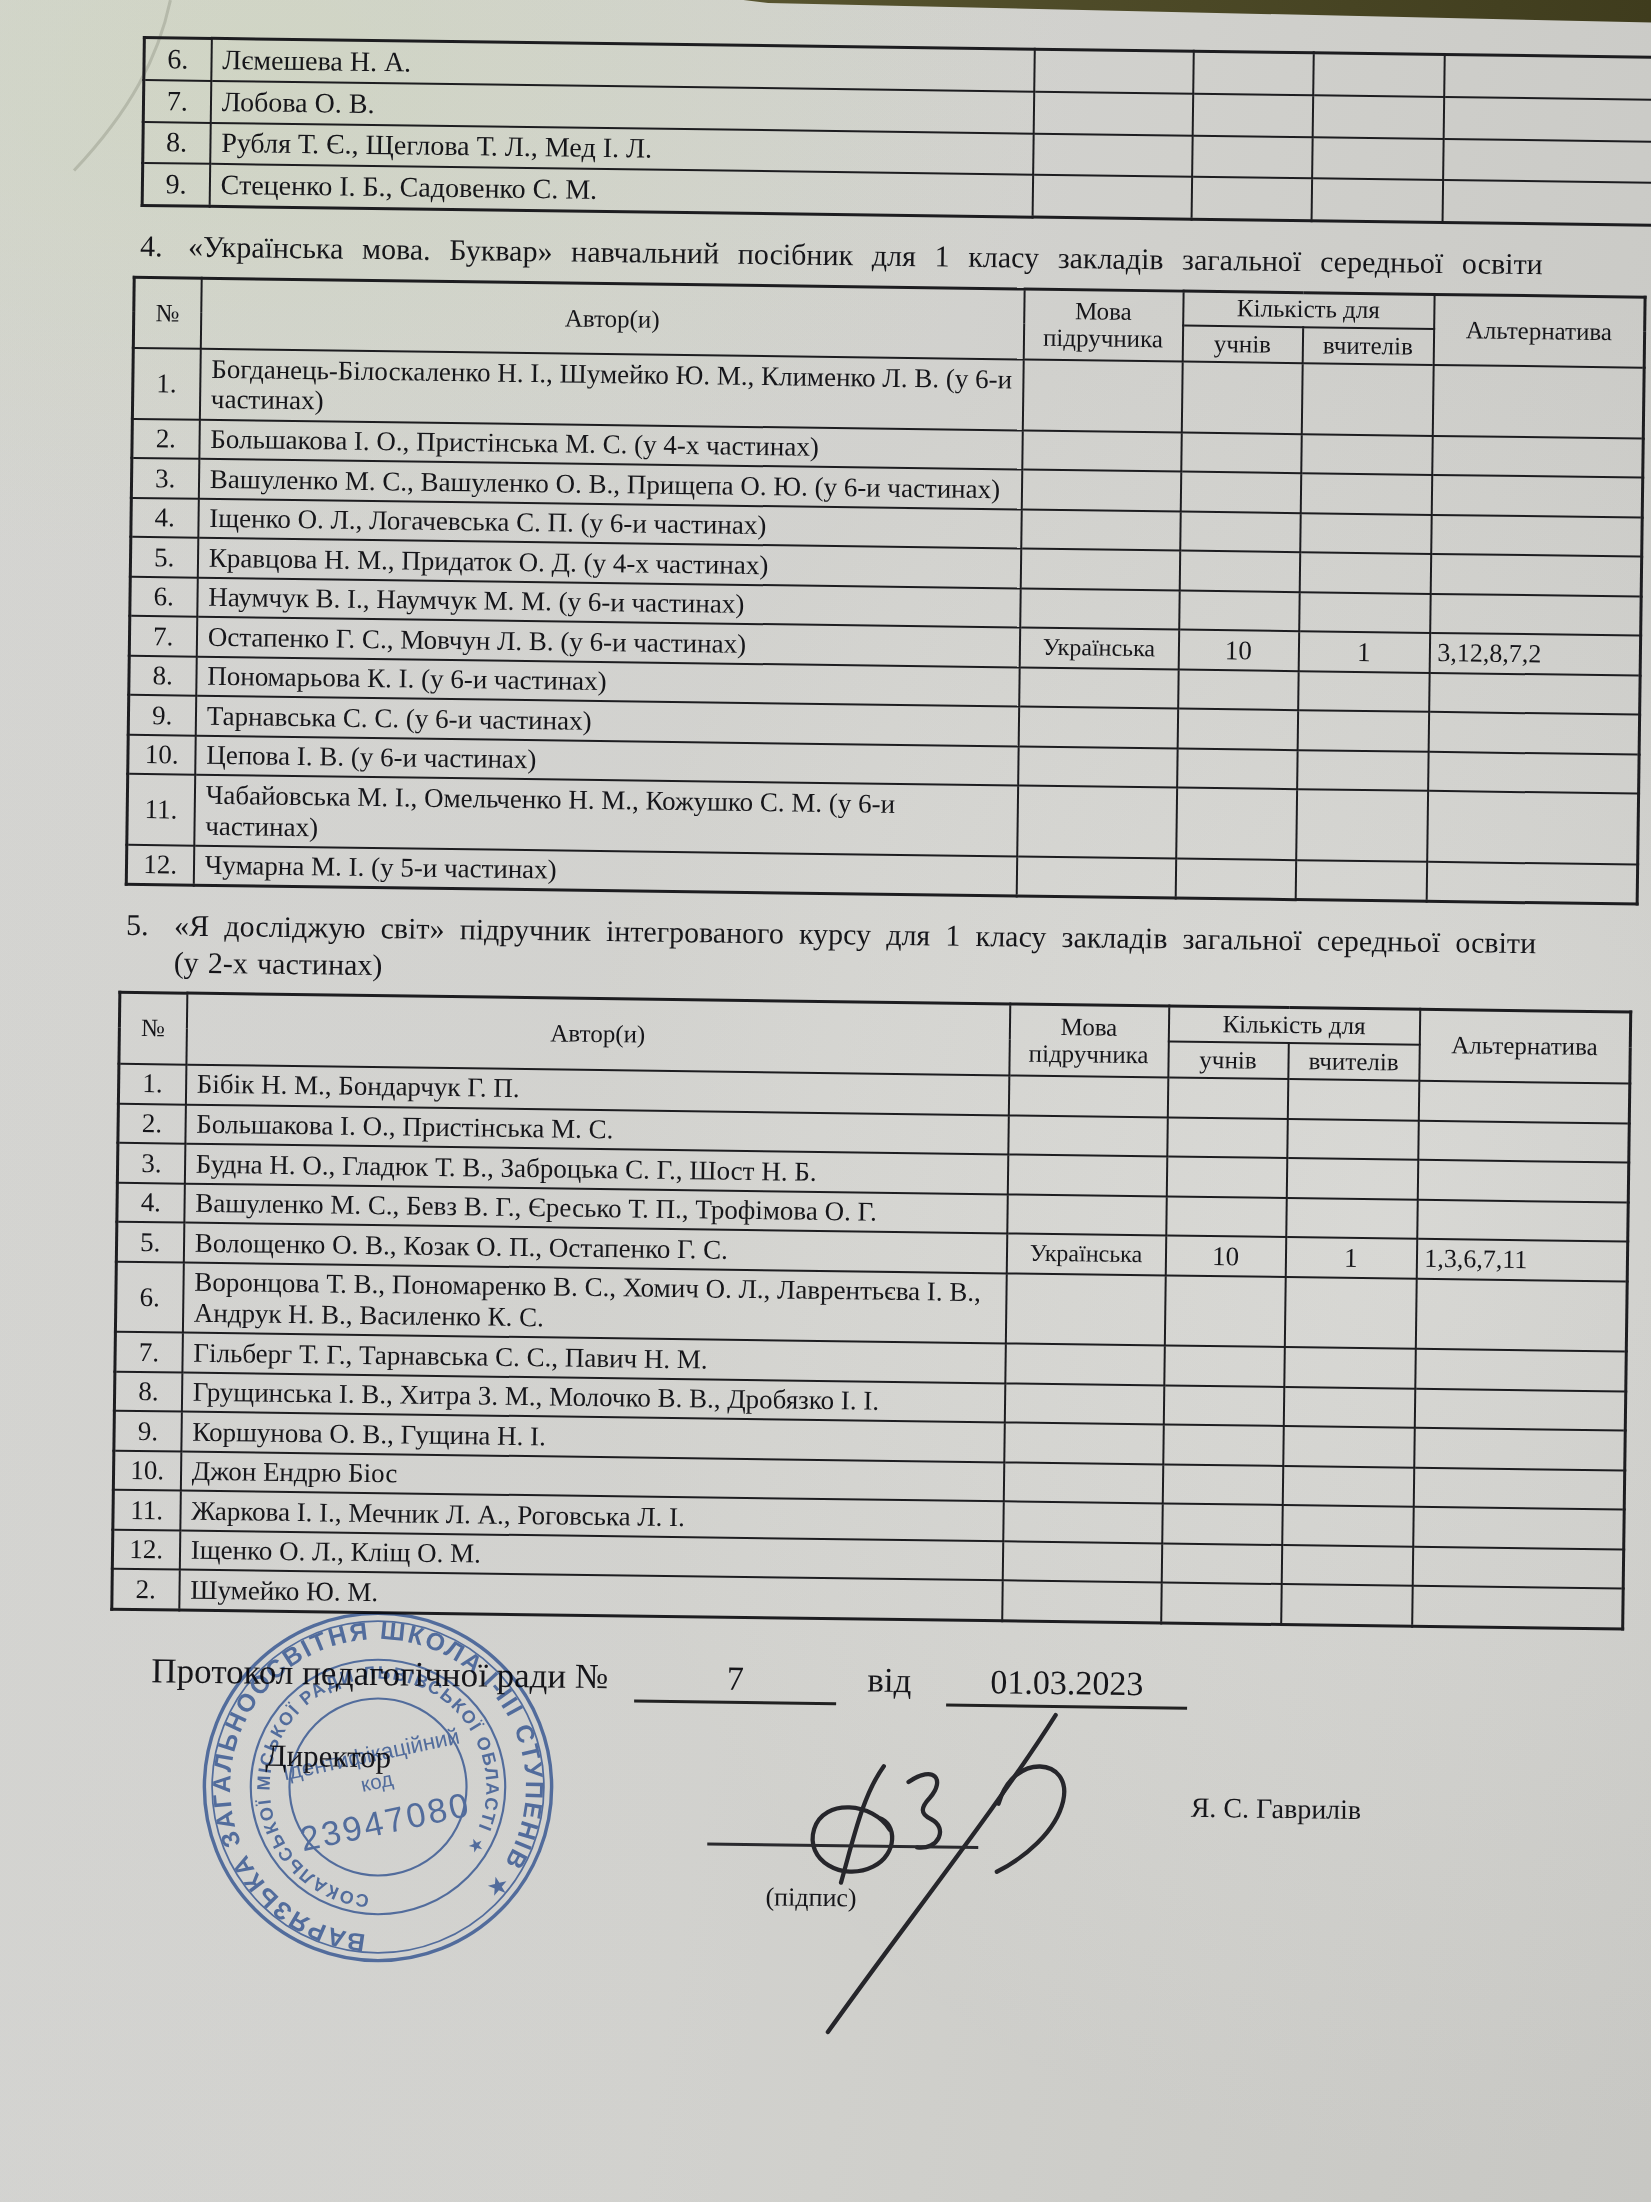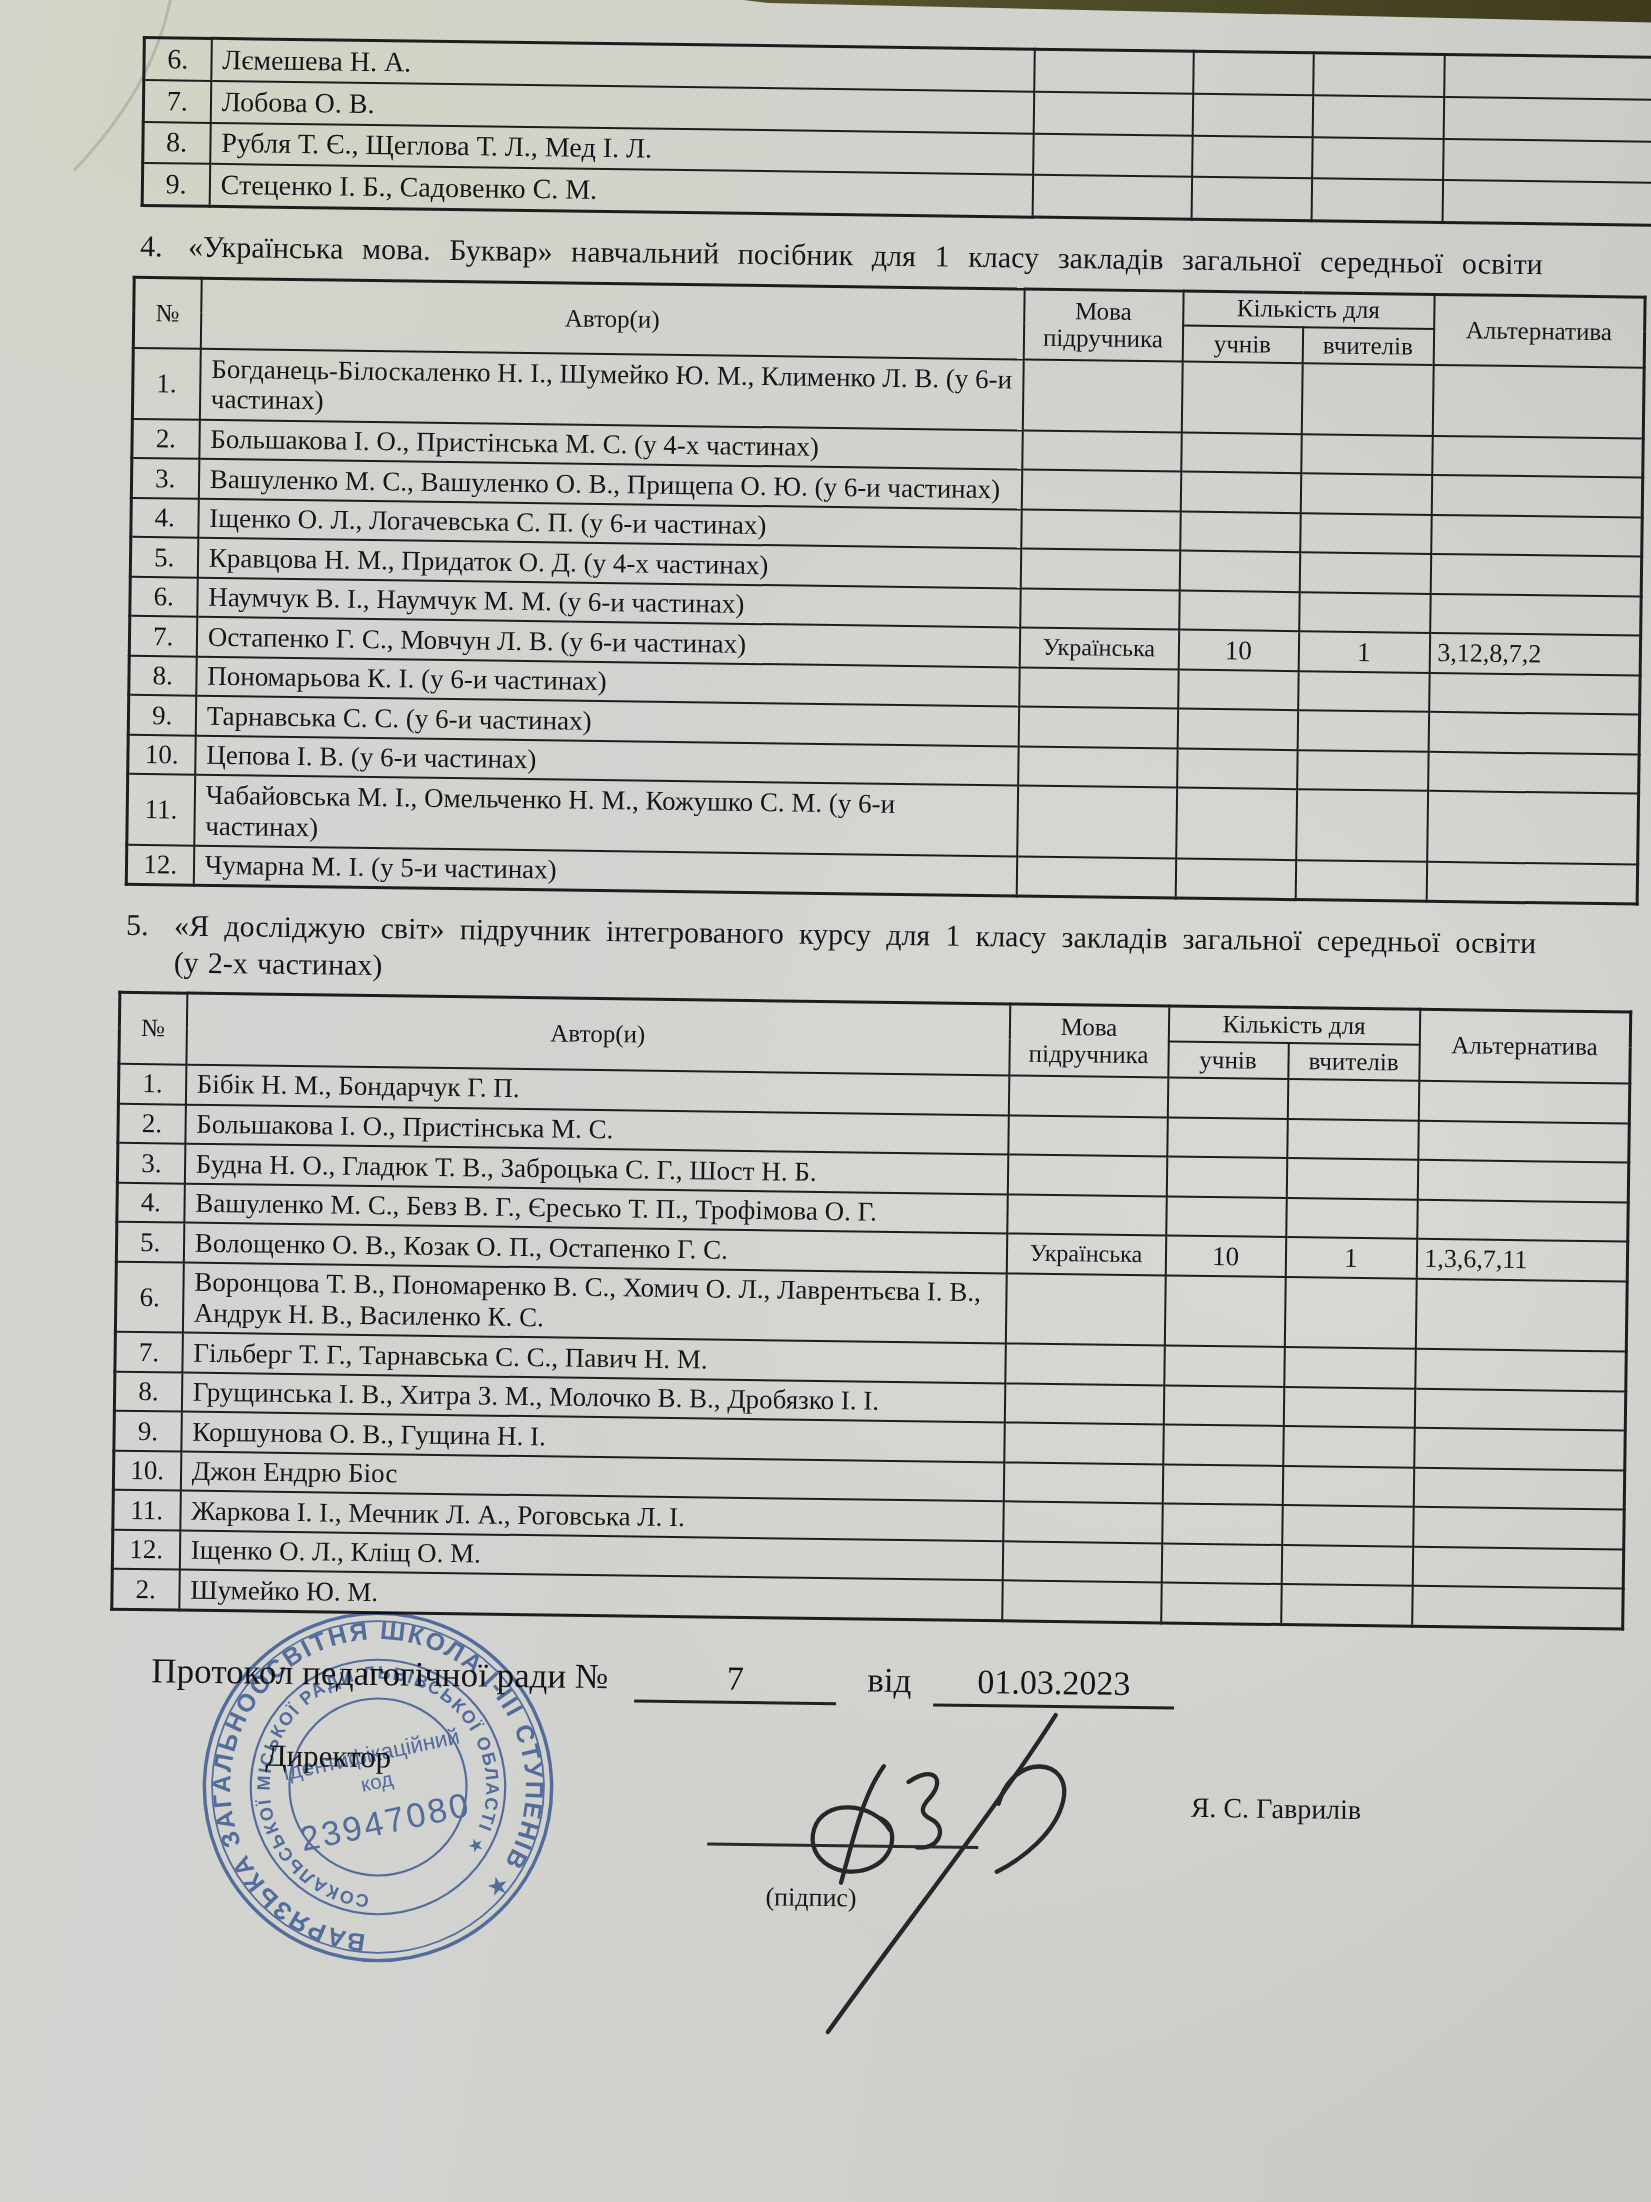--- a/index.html
+++ b/index.html
@@ -57,21 +57,21 @@
   #sec5-heading{margin-left:124px;}
   #sec5-heading .sec-title{word-spacing:7.7px;}
   .sec-sub{display:block;word-spacing:1.7px;}
 
   .protokol{margin:40px 0 0 159px;font-size:35px;display:flex;align-items:baseline;}
   .protokol .lbl{margin-right:26px;}
   .protokol .blank{display:inline-block;text-align:center;border-bottom:3.4px solid #222;
     padding-bottom:3.4px;font-size:34px;}
   .blank.b-num{width:202px;margin-right:31px;}
   .blank.b-date{width:241px;}
-  .protokol .vid{margin-right:22px;}
+  .protokol .vid{margin-right:35px;}
 
   .sign-area{position:relative;height:516px;margin-top:5.2px;font-size:31px;}
   .director{position:absolute;left:274px;top:34px;}
   .sig-svg{position:absolute;left:723px;top:-10.3px;}
   .sig-line{position:absolute;left:717px;top:133px;width:271px;height:3.4px;background:#2a2a2e;}
   .sig-caption{position:absolute;left:776px;top:172px;font-size:26px;}
   .director-name{position:absolute;left:1200px;top:76px;font-size:28px;}
 
   .stamp{position:absolute;left:176px;top:1585px;mix-blend-mode:multiply;opacity:0.88;}
   .stamp text{font-family:"Liberation Sans","DejaVu Sans",sans-serif;fill:#4d72b8;}

